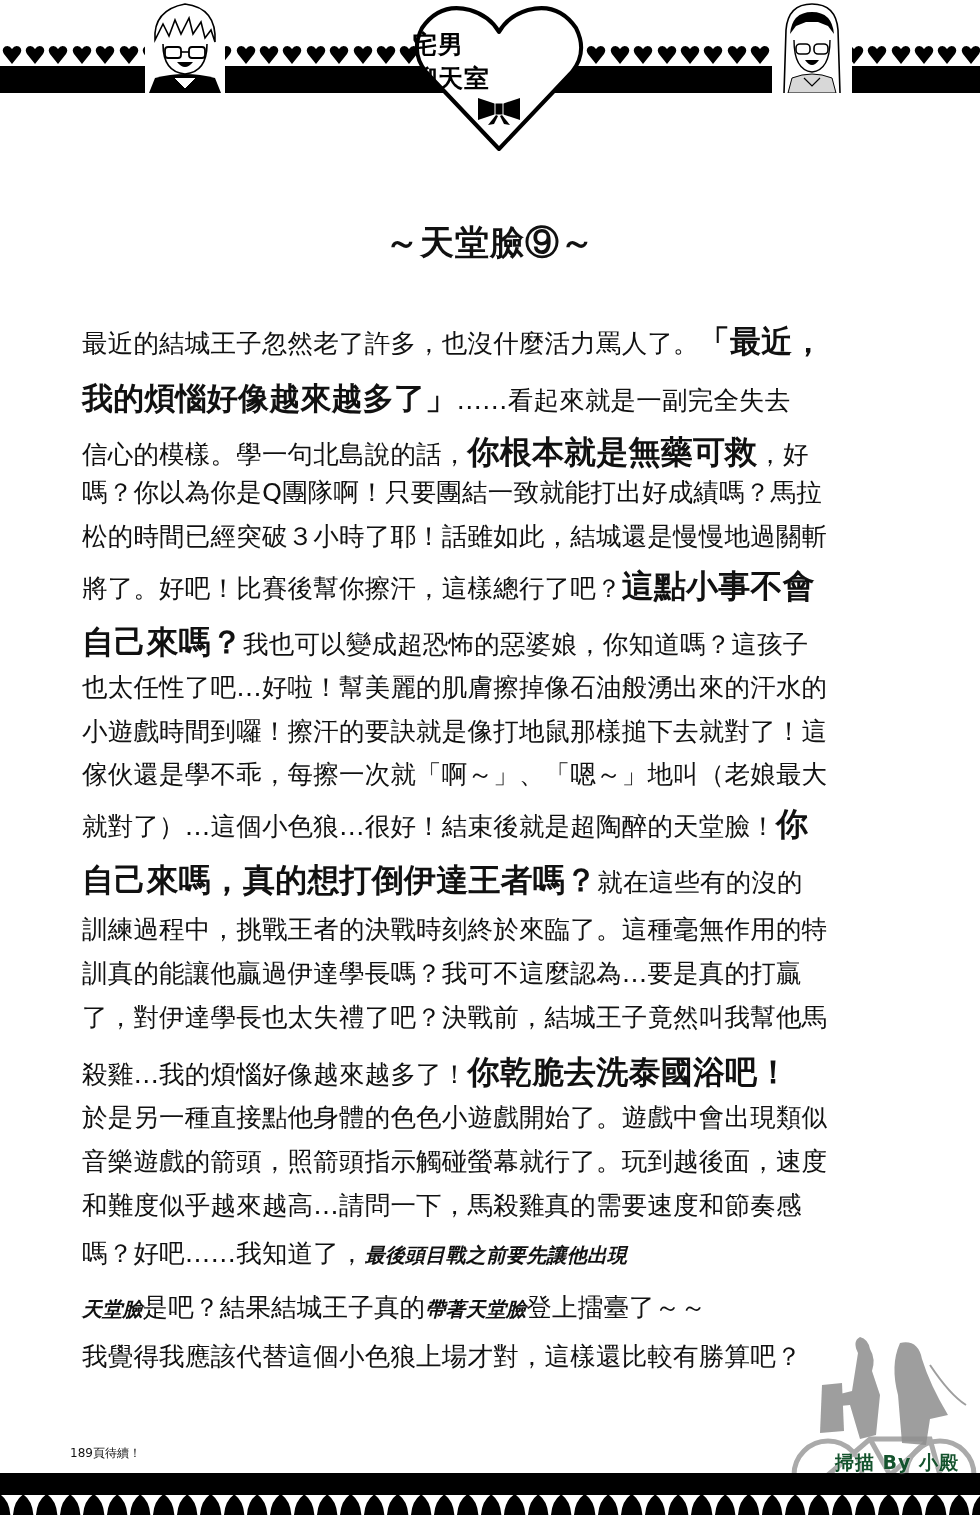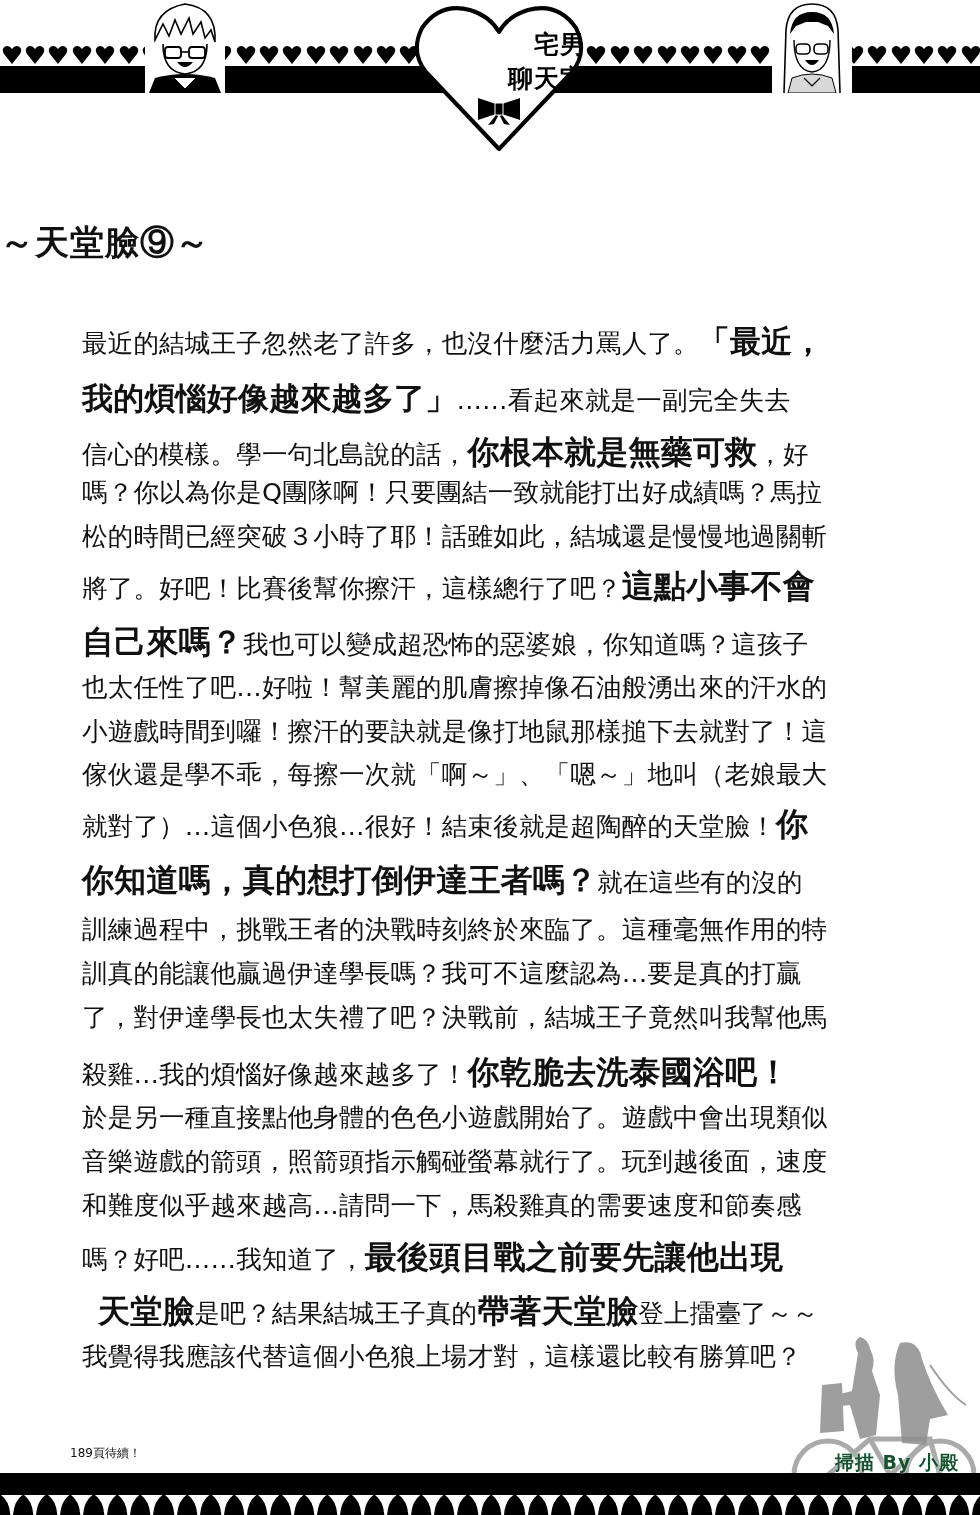--- a/index.html
+++ b/index.html
@@ -11,37 +11,37 @@
                   display: flex; gap: 0; overflow: hidden; }
     .hdr-hearts .h { width: 23.4px; height: 22px; flex: 0 0 23.4px; display: flex;
                      align-items: center; justify-content: center; }
     .hdr-bar { position: absolute; left: 0; top: 66px; width: 980px; height: 27px; background: #000; }
 
     .char { position: absolute; top: 0; width: 80px; height: 93px; }
     .char-left { left: 145px; }
     .char-right { left: 772px; }
 
     .big-heart { position: absolute; left: 412px; top: 4px; width: 174px; height: 148px; }
-    .big-heart-text { position: absolute; left: 412px; width: 174px; text-align: right;
+    .big-heart-text { position: absolute; left: 412px; width: 174px; text-align: left;
                       font-family: Liberation Sans, sans-serif; font-weight: bold; color: #000; }
     .bh-line1 { top: 28px; font-size: 25px; letter-spacing: 1px; }
     .bh-line2 { top: 62px; font-size: 25px; letter-spacing: 1px; }
     .bow { position: absolute; left: 476px; top: 96px; width: 46px; height: 30px; }
 
     
-    .title { position: absolute; left: 0; top: 220px; width: 980px; 
+    .title { position: absolute; left: 0; top: 220px; width: 980px; text-align: center;
              font-family: "DejaVu Serif", serif; font-weight: bold; font-size: 34px; letter-spacing: 1px; }
 
     
     .body-text { position: absolute; left: 70px; top: 308px; width: 830px; }
     .line { position: absolute; left: 12px; white-space: nowrap; font-size: 25.5px; line-height: 1;
             font-family: "DejaVu Sans", sans-serif; letter-spacing: 0.2px; }
     .b1 { font-family: "DejaVu Serif", serif; font-weight: bold; font-size: 31px; }   
     .b2 { font-family: "DejaVu Serif", serif; font-weight: bold; font-size: 32px; }   
-    .b3 { font-family: "DejaVu Sans", sans-serif; font-weight: bold; font-size: 32px; } 
+    .b3 { font-family: "DejaVu Sans", sans-serif; font-weight: bold; font-size: 20px; font-style: italic; } 
 
     .footnote { position: absolute; left: 70px; top: 1445px; font-size: 12px;
                 font-family: "DejaVu Sans", sans-serif; }
 
     
     .ftr-bar { position: absolute; left: 0; top: 1473px; width: 980px; height: 22px; background: #000; }
     .ftr-drops { position: absolute; left: 0; top: 1495px; width: 980px; height: 20px; display: flex; overflow: hidden; background: #000; }
     .ftr-drops .d { flex: 0 0 23.4px; width: 23.4px; height: 20px; }
 
     
@@ -311,30 +311,30 @@
     <div class="line" style="top: 75px;"><span class="b1">我的煩惱好像越來越多了」</span><span>……看起來就是一副完全失去</span></div>
     <div class="line" style="top: 128px;"><span>信心的模樣。學一句北島說的話，</span><span class="b2">你根本就是無藥可救</span><span>，好</span></div>
     <div class="line" style="top: 172px;"><span>嗎？你以為你是Q團隊啊！只要團結一致就能打出好成績嗎？馬拉</span></div>
     <div class="line" style="top: 216px;"><span>松的時間已經突破３小時了耶！話雖如此，結城還是慢慢地過關斬</span></div>
     <div class="line" style="top: 262px;"><span>將了。好吧！比賽後幫你擦汗，這樣總行了吧？</span><span class="b2">這點小事不會</span></div>
     <div class="line" style="top: 318px;"><span class="b2">自己來嗎？</span><span>我也可以變成超恐怖的惡婆娘，你知道嗎？這孩子</span></div>
     <div class="line" style="top: 367px;"><span>也太任性了吧…好啦！幫美麗的肌膚擦掉像石油般湧出來的汗水的</span></div>
     <div class="line" style="top: 411px;"><span>小遊戲時間到囉！擦汗的要訣就是像打地鼠那樣搥下去就對了！這</span></div>
     <div class="line" style="top: 454px;"><span>傢伙還是學不乖，每擦一次就「啊～」、「嗯～」地叫（老娘最大</span></div>
     <div class="line" style="top: 500px;"><span>就對了）…這個小色狼…很好！結束後就是超陶醉的天堂臉！</span><span class="b2">你</span></div>
-    <div class="line" style="top: 556px;"><span class="b2">你知道嗎，真的想打倒伊達王者嗎？</span><span>就在這些有的沒的</span></div>
+    <div class="line" style="top: 556px;"><span class="b2">自己來嗎，真的想打倒伊達王者嗎？</span><span>就在這些有的沒的</span></div>
     <div class="line" style="top: 609px;"><span>訓練過程中，挑戰王者的決戰時刻終於來臨了。這種毫無作用的特</span></div>
     <div class="line" style="top: 653px;"><span>訓真的能讓他贏過伊達學長嗎？我可不這麼認為…要是真的打贏</span></div>
     <div class="line" style="top: 697px;"><span>了，對伊達學長也太失禮了吧？決戰前，結城王子竟然叫我幫他馬</span></div>
     <div class="line" style="top: 748px;"><span>殺雞…我的煩惱好像越來越多了！</span><span class="b2">你乾脆去洗泰國浴吧！</span></div>
     <div class="line" style="top: 797px;"><span>於是另一種直接點他身體的色色小遊戲開始了。遊戲中會出現類似</span></div>
     <div class="line" style="top: 841px;"><span>音樂遊戲的箭頭，照箭頭指示觸碰螢幕就行了。玩到越後面，速度</span></div>
     <div class="line" style="top: 885px;"><span>和難度似乎越來越高…請問一下，馬殺雞真的需要速度和節奏感</span></div>
     <div class="line" style="top: 933px;"><span>嗎？好吧……我知道了，</span><span class="b3">最後頭目戰之前要先讓他出現</span></div>
-    <div class="line" style="top: 987px; margin-left: 16px;"><span class="b3">天堂臉</span><span>是吧？結果結城王子真的</span><span class="b3">帶著天堂臉</span><span>登上擂臺了～～</span></div>
+    <div class="line" style="top: 987px;"><span class="b3">天堂臉</span><span>是吧？結果結城王子真的</span><span class="b3">帶著天堂臉</span><span>登上擂臺了～～</span></div>
     <div class="line" style="top: 1036px;"><span>我覺得我應該代替這個小色狼上場才對，這樣還比較有勝算吧？</span></div>
   </div>
 
 <div class="footnote">189頁待續！</div>
 
 <svg class="wm" viewBox="0 0 200 180">
   <g fill="#7a7a7a" opacity="0.85">
     <path d="M78 18 Q72 6 80 2 Q88 4 90 14 Q96 24 92 36 L100 60 L96 100 L80 104 L70 70 L50 72 L48 62 L72 56 Z"></path>
     <path d="M120 8 Q138 4 142 24 Q150 50 168 80 L150 84 L146 110 L122 108 L118 60 Q110 30 120 8 Z"></path>
     <path d="M42 50 L62 48 L64 96 L40 98 Z"></path>

